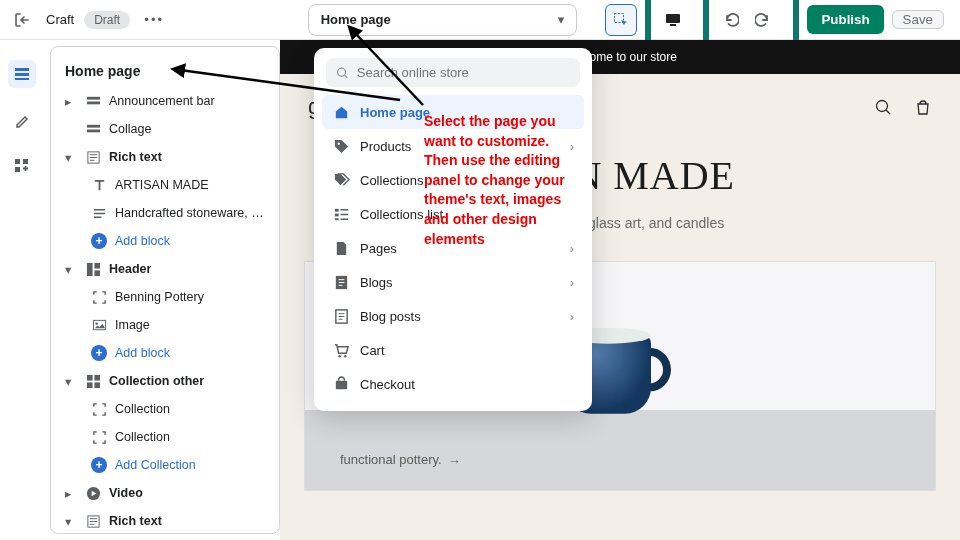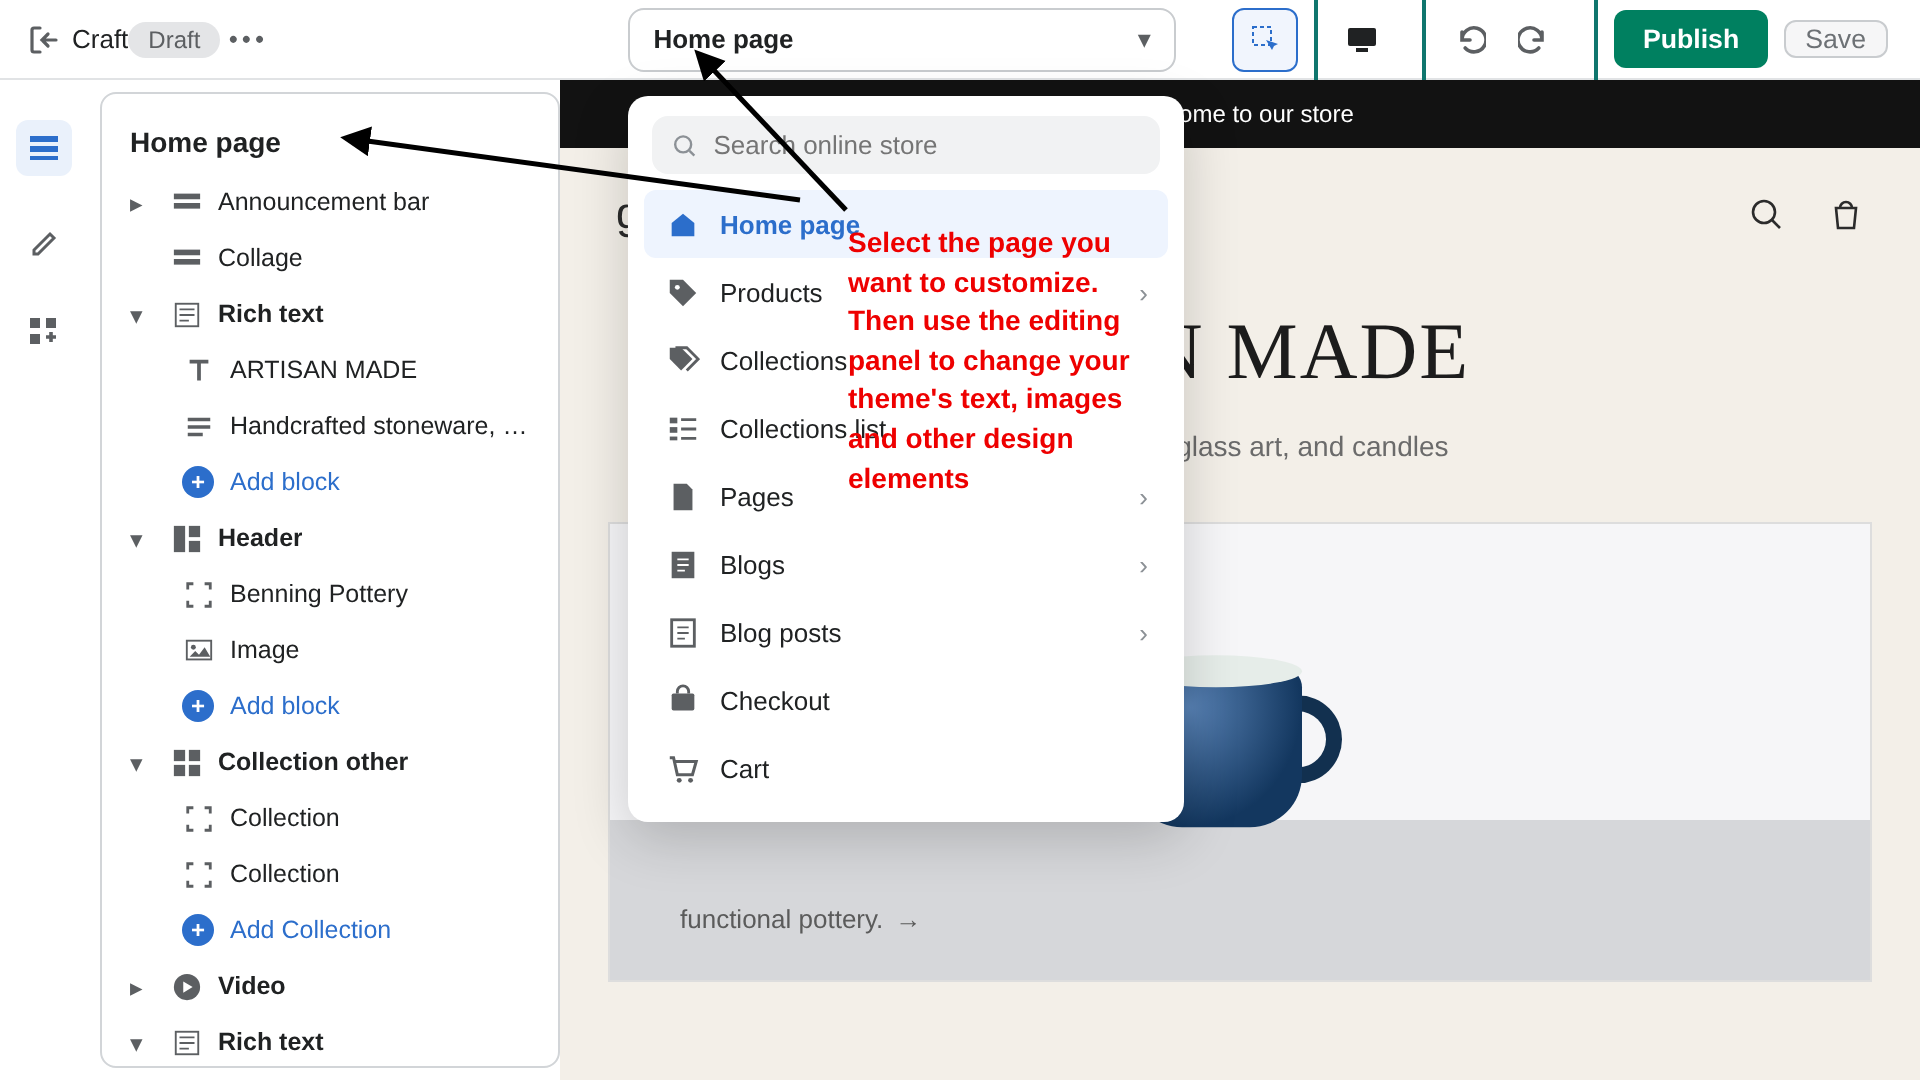--- a/index.html
+++ b/index.html
@@ -1,23 +1,23 @@
 <!DOCTYPE html>
 <html><head>
 <meta charset="utf-8">
 <style>
 *{box-sizing:border-box;margin:0;padding:0;font-family:-apple-system,BlinkMacSystemFont,"Segoe UI",sans-serif}
 body{width:960px;height:540px;overflow:hidden;background:#fff;position:relative;font-size:13px;color:#202223}
 .topbar{height:40px;display:flex;align-items:center;padding:0 8px;gap:8px;border-bottom:1px solid #e1e3e5}
-.tb-left{display:flex;align-items:center;width:300px}
+.tb-left{display:flex;align-items:center;gap:10px;width:300px}
 .tb-btn{display:flex;align-items:center;justify-content:center;width:28px;height:28px;border-radius:6px;cursor:pointer}
 .pill{background:#e4e5e7;border-radius:10px;padding:2px 10px;font-size:12px;color:#5c5f62}
 .page-select{display:flex;align-items:center;justify-content:space-between;width:280px;height:32px;border:1px solid #c9cccf;border-radius:8px;padding:0 12px;cursor:pointer;margin-left:4px}
 .tb-right{margin-left:auto;display:flex;align-items:center;gap:8px}
-.tb-group{display:flex;align-items:center;gap:4px;padding:0 8px;border-left:2px solid #0f766e;height:40px}
+.tb-group{display:flex;align-items:center;gap:4px;padding:0 8px;border-left:6px solid #0f766e;height:40px}
 .primary-btn{background:#008060;color:#fff;border:none;border-radius:6px;padding:7px 14px;font-weight:600;cursor:pointer}
 .sec-btn{background:#f6f6f7;border:1px solid #c9cccf;border-radius:6px;padding:1px 10px;cursor:pointer;color:#6d7175}
 .selection-box{width:34px;height:32px;border:1px solid #2c6ecb;border-radius:6px;display:flex;align-items:center;justify-content:center;background:#f1f5fd}
 .main{display:flex;height:500px}
 .rail{width:44px;display:flex;flex-direction:column;align-items:center;padding-top:20px;gap:18px}
 .rail-item{width:28px;height:28px;display:flex;align-items:center;justify-content:center;border-radius:6px}
 .rail-item.active{background:#eaf1fb}
 .sections{width:230px;border:1px solid #d2d5d8;border-radius:8px;margin:6px 0 6px 6px;overflow-y:auto;padding:6px 0}
 .sections::-webkit-scrollbar{width:0}
 .sec-title{font-weight:700;padding:10px 14px 8px;font-size:14px}
@@ -392,37 +392,37 @@
             </svg>
           </span>
           <span style="">Blog posts</span>
         </span>
         <span style="color:#8c9196">›</span>
       </div>
       <div class="dd-row">
         <span class="dd-left">
           <span class="dd-ic">
             <svg width="17" height="17" viewBox="0 0 18 18">
-              <rect x="3" y="5" width="12" height="9" rx="1" fill="#5c5f62"></rect>
-              <path d="M6 5V4a3 3 0 1 1 6 0v1" stroke="#5c5f62" stroke-width="1.5" fill="none"></path>
-            </svg>
-          </span>
-          <span style="">Checkout</span>
-        </span>
-      </div>
-      <div class="dd-row">
-        <span class="dd-left">
-          <span class="dd-ic">
-            <svg width="17" height="17" viewBox="0 0 18 18">
               <path d="M2 3h2l2 9h8l2-7H5" stroke="#5c5f62" stroke-width="1.6" fill="none"></path>
               <circle cx="7" cy="15" r="1.3" fill="#5c5f62"></circle>
               <circle cx="13" cy="15" r="1.3" fill="#5c5f62"></circle>
             </svg>
           </span>
           <span style="">Cart</span>
+        </span>
+      </div>
+      <div class="dd-row">
+        <span class="dd-left">
+          <span class="dd-ic">
+            <svg width="17" height="17" viewBox="0 0 18 18">
+              <rect x="3" y="5" width="12" height="9" rx="1" fill="#5c5f62"></rect>
+              <path d="M6 5V4a3 3 0 1 1 6 0v1" stroke="#5c5f62" stroke-width="1.5" fill="none"></path>
+            </svg>
+          </span>
+          <span style="">Checkout</span>
         </span>
       </div>
     </div>
 </div>
 
 <div class="annot">Select the page you want to customize. Then use the editing panel to change your theme's text, images and other design elements</div>
 
 <svg class="arrow" style="left:150px;top:30px" width="260" height="80">
   <defs>
       <marker id="ah1" markerWidth="10" markerHeight="10" refX="2" refY="3" orient="auto">

